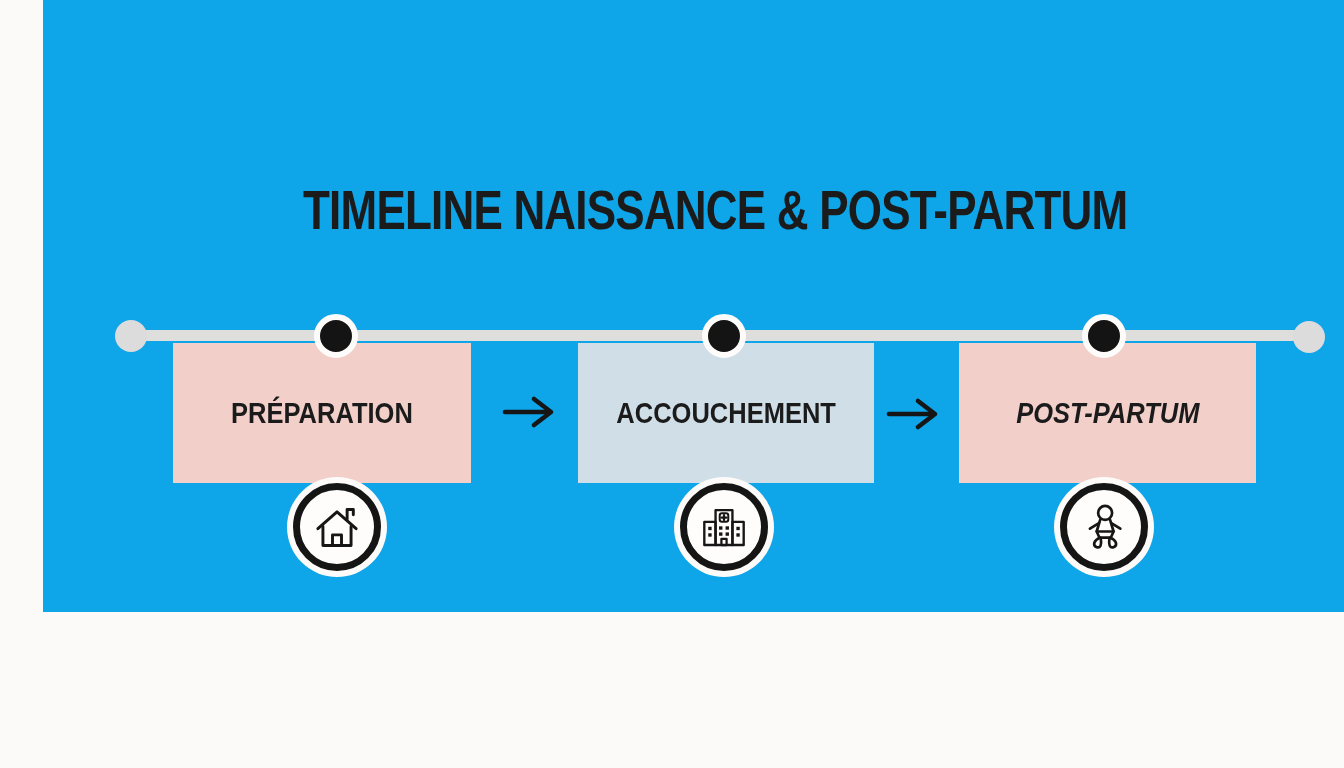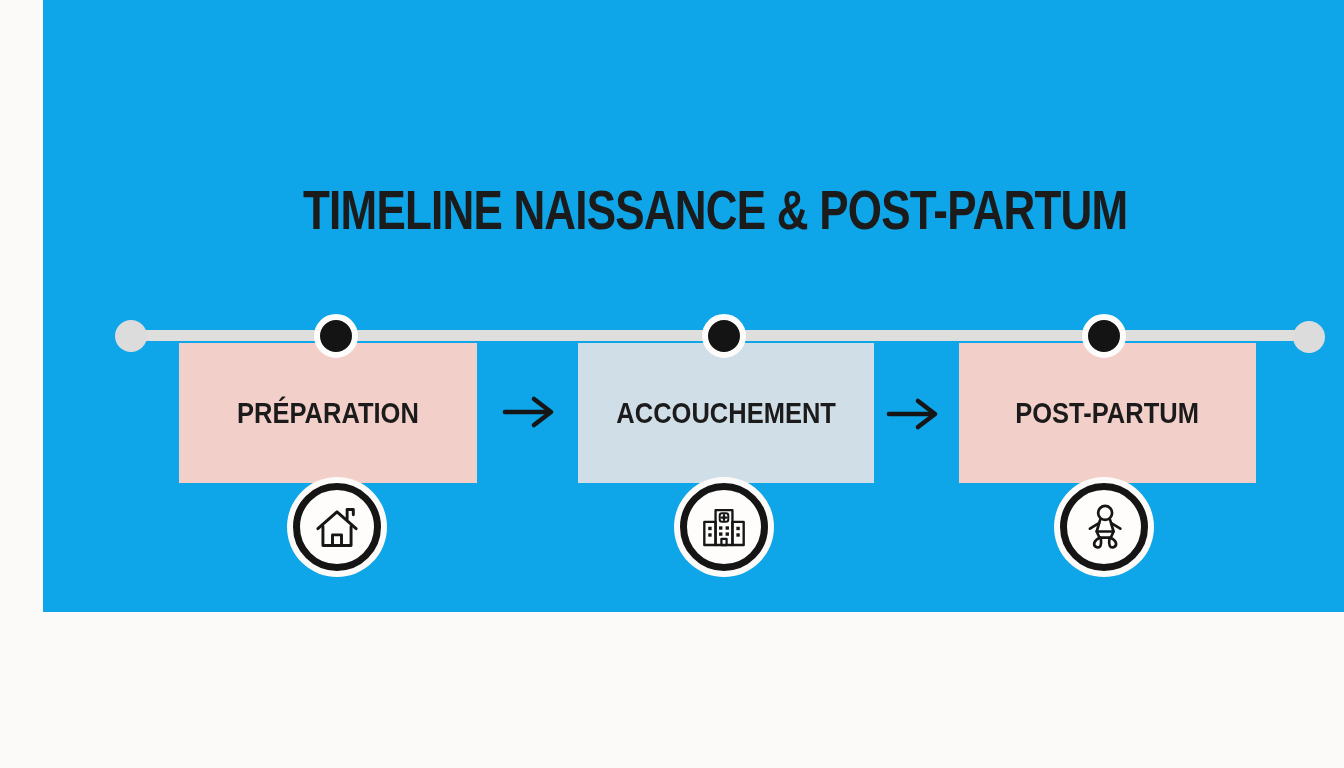--- a/index.html
+++ b/index.html
@@ -45,21 +45,21 @@
   .dot.d1 { left: 271px; }
   .dot.d2 { left: 659px; }
   .dot.d3 { left: 1039px; }
 
   
   .stage-box {
     position: absolute; top: 343px; height: 140px;
     display: flex; align-items: center; justify-content: center;
     z-index: 1;
   }
-  .stage-box.b1 { left: 136px; width: 298px; }
+  .stage-box.b1 { left: 130px; width: 298px; }
   .stage-box.b2 { left: 535px; width: 296px; text-align: right; }
   .stage-box.b3 { left: 916px; width: 297px; }
   .stage-label {
     display: inline-block;
     font-size: 30px; font-weight: 700; color: #1B1B1B;
     letter-spacing: 0px;
     transform: scaleX(0.85);
     transform-origin: 50% 50%;
     white-space: nowrap;
   }
@@ -106,21 +106,21 @@
   <div class="dot d1"></div>
   <div class="dot d2"></div>
   <div class="dot d3"></div>
 
   <div class="stage-box b1" style="background: rgb(243, 207, 202);">
     <span class="stage-label">PRÉPARATION</span>
   </div>
   <div class="stage-box b2" style="background: rgb(207, 222, 231);">
     <span class="stage-label">ACCOUCHEMENT</span>
   </div>
-  <div class="stage-box b3" style="background: rgb(243, 207, 202);">
+  <div class="stage-box b3" style="background: rgb(243, 207, 202); font-style: italic;">
     <span class="stage-label">POST-PARTUM</span>
   </div>
 
   <div class="arrow a1">
     <svg viewBox="0 0 60 40">
       <path class="stroke-art" d="M4 20 H45" stroke-width="4.6"></path>
       <path class="stroke-art" d="M33 7 L50 20 L33 33" stroke-width="4.6"></path>
     </svg>
   </div>
   <div class="arrow a2">

